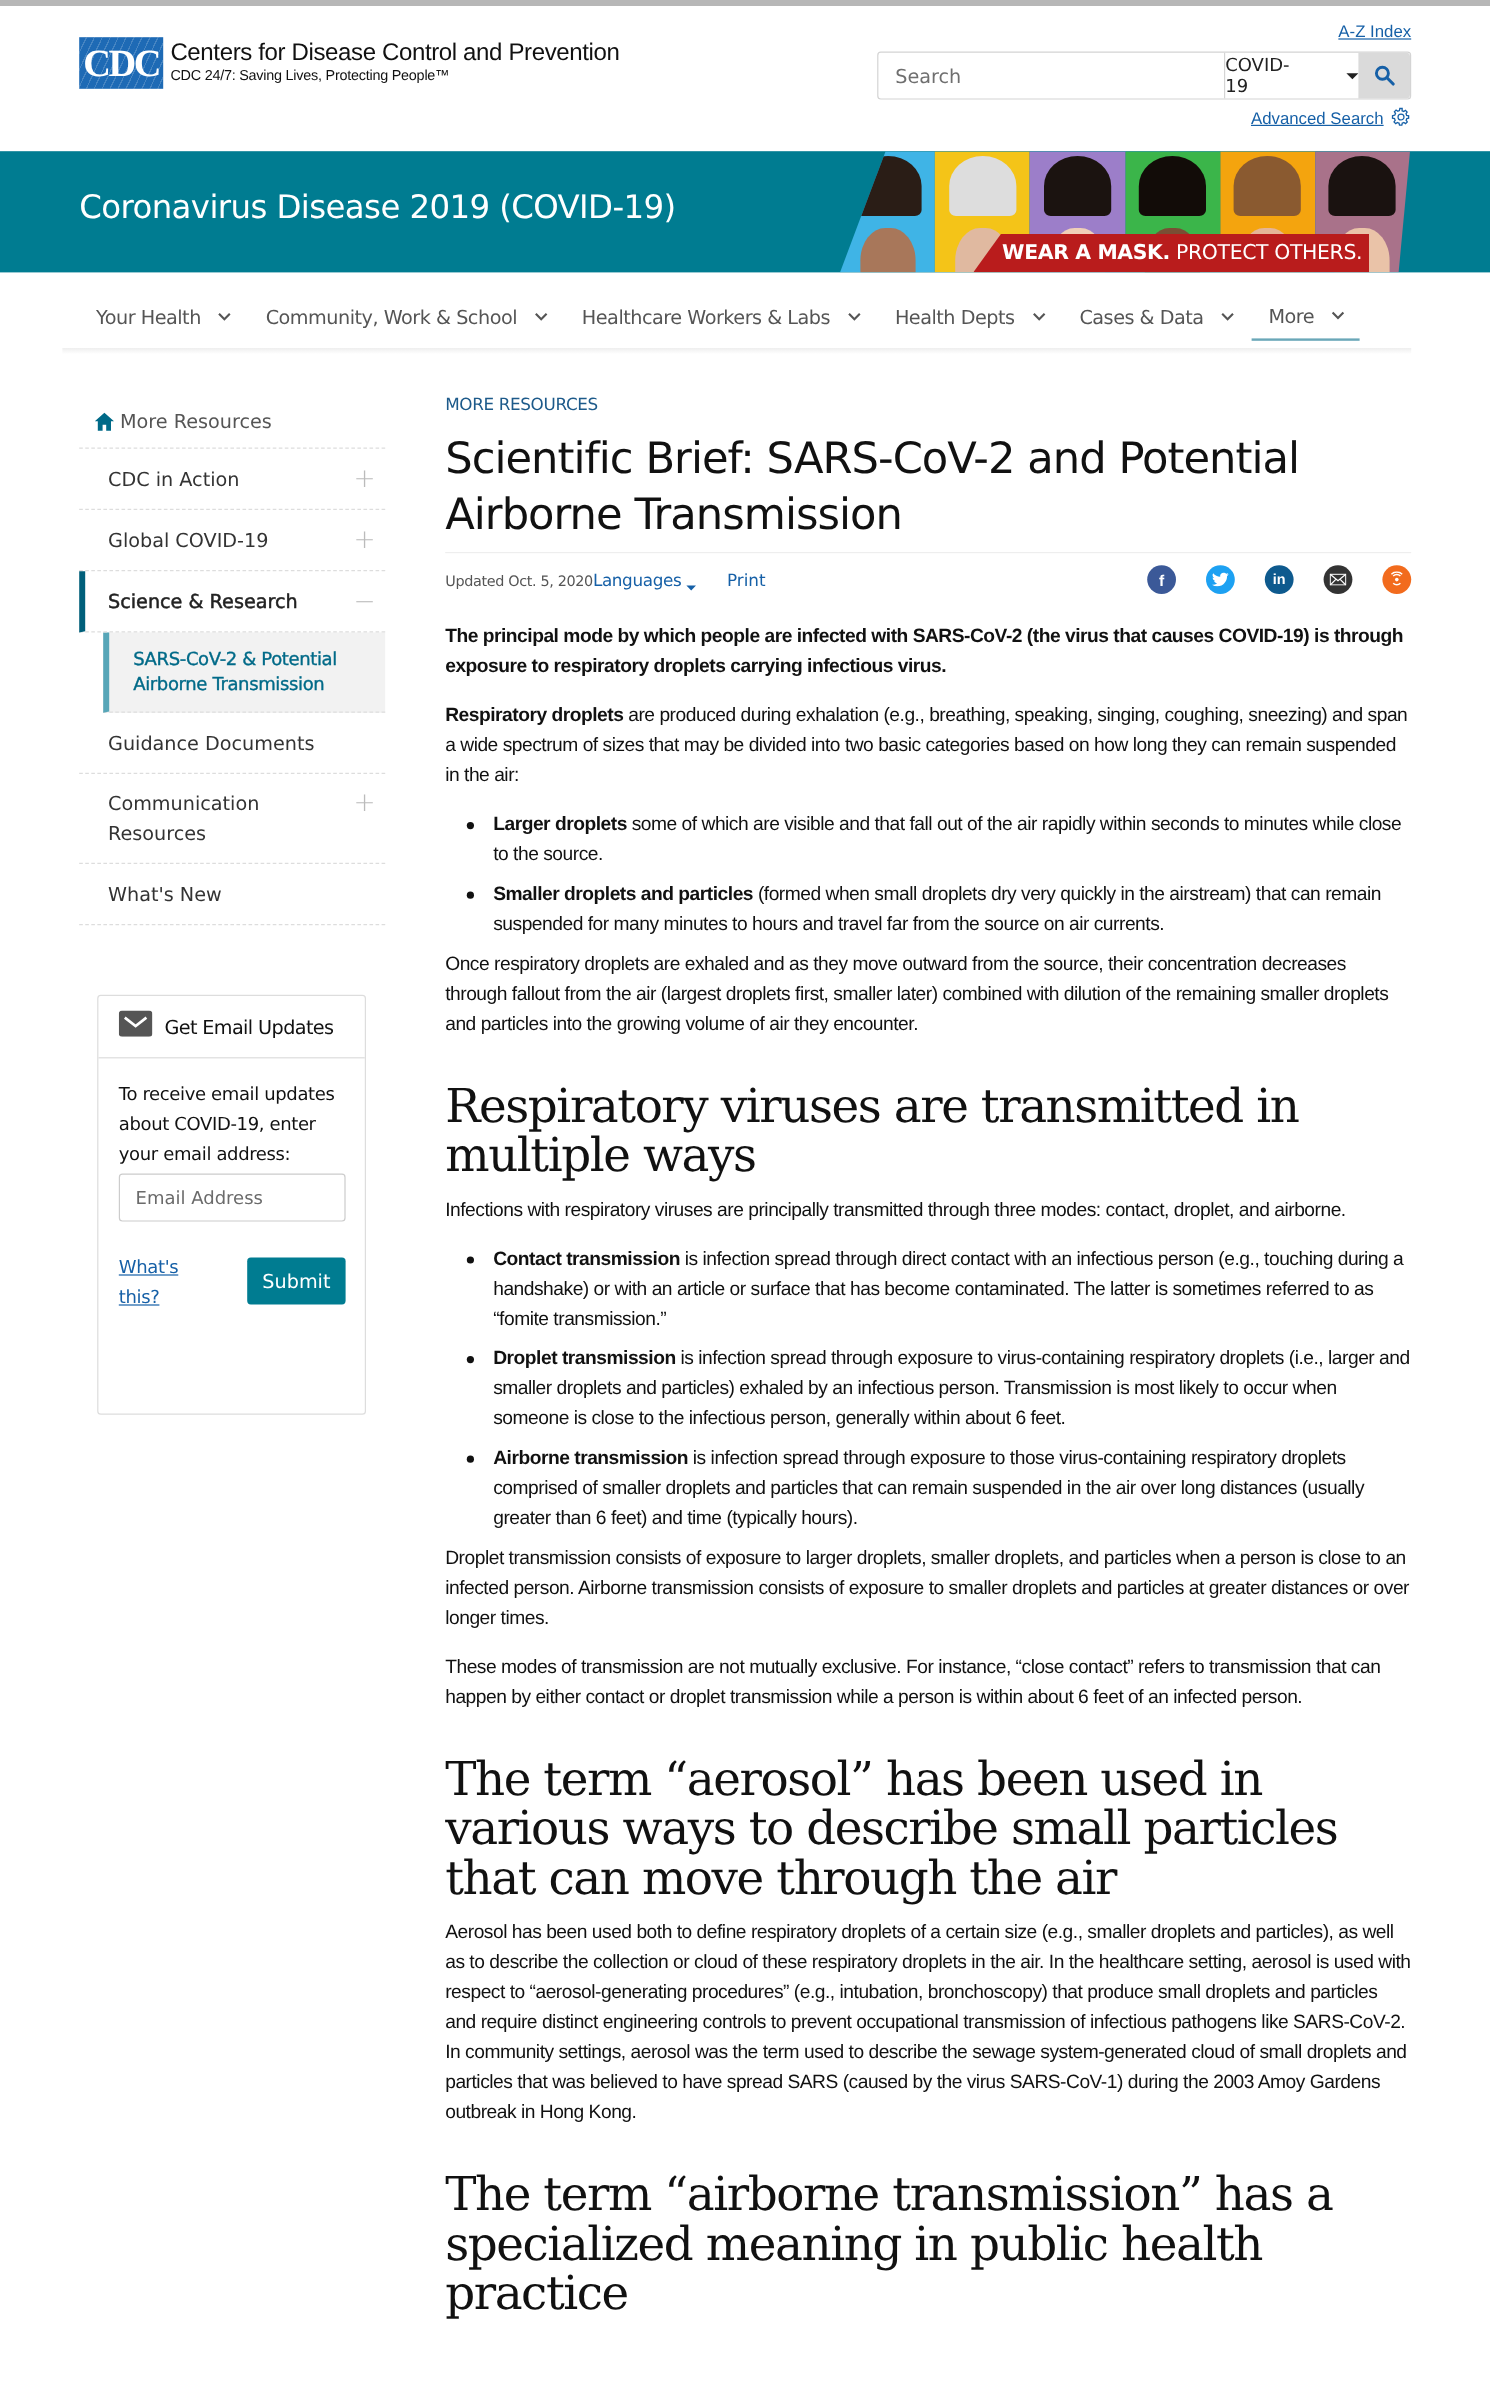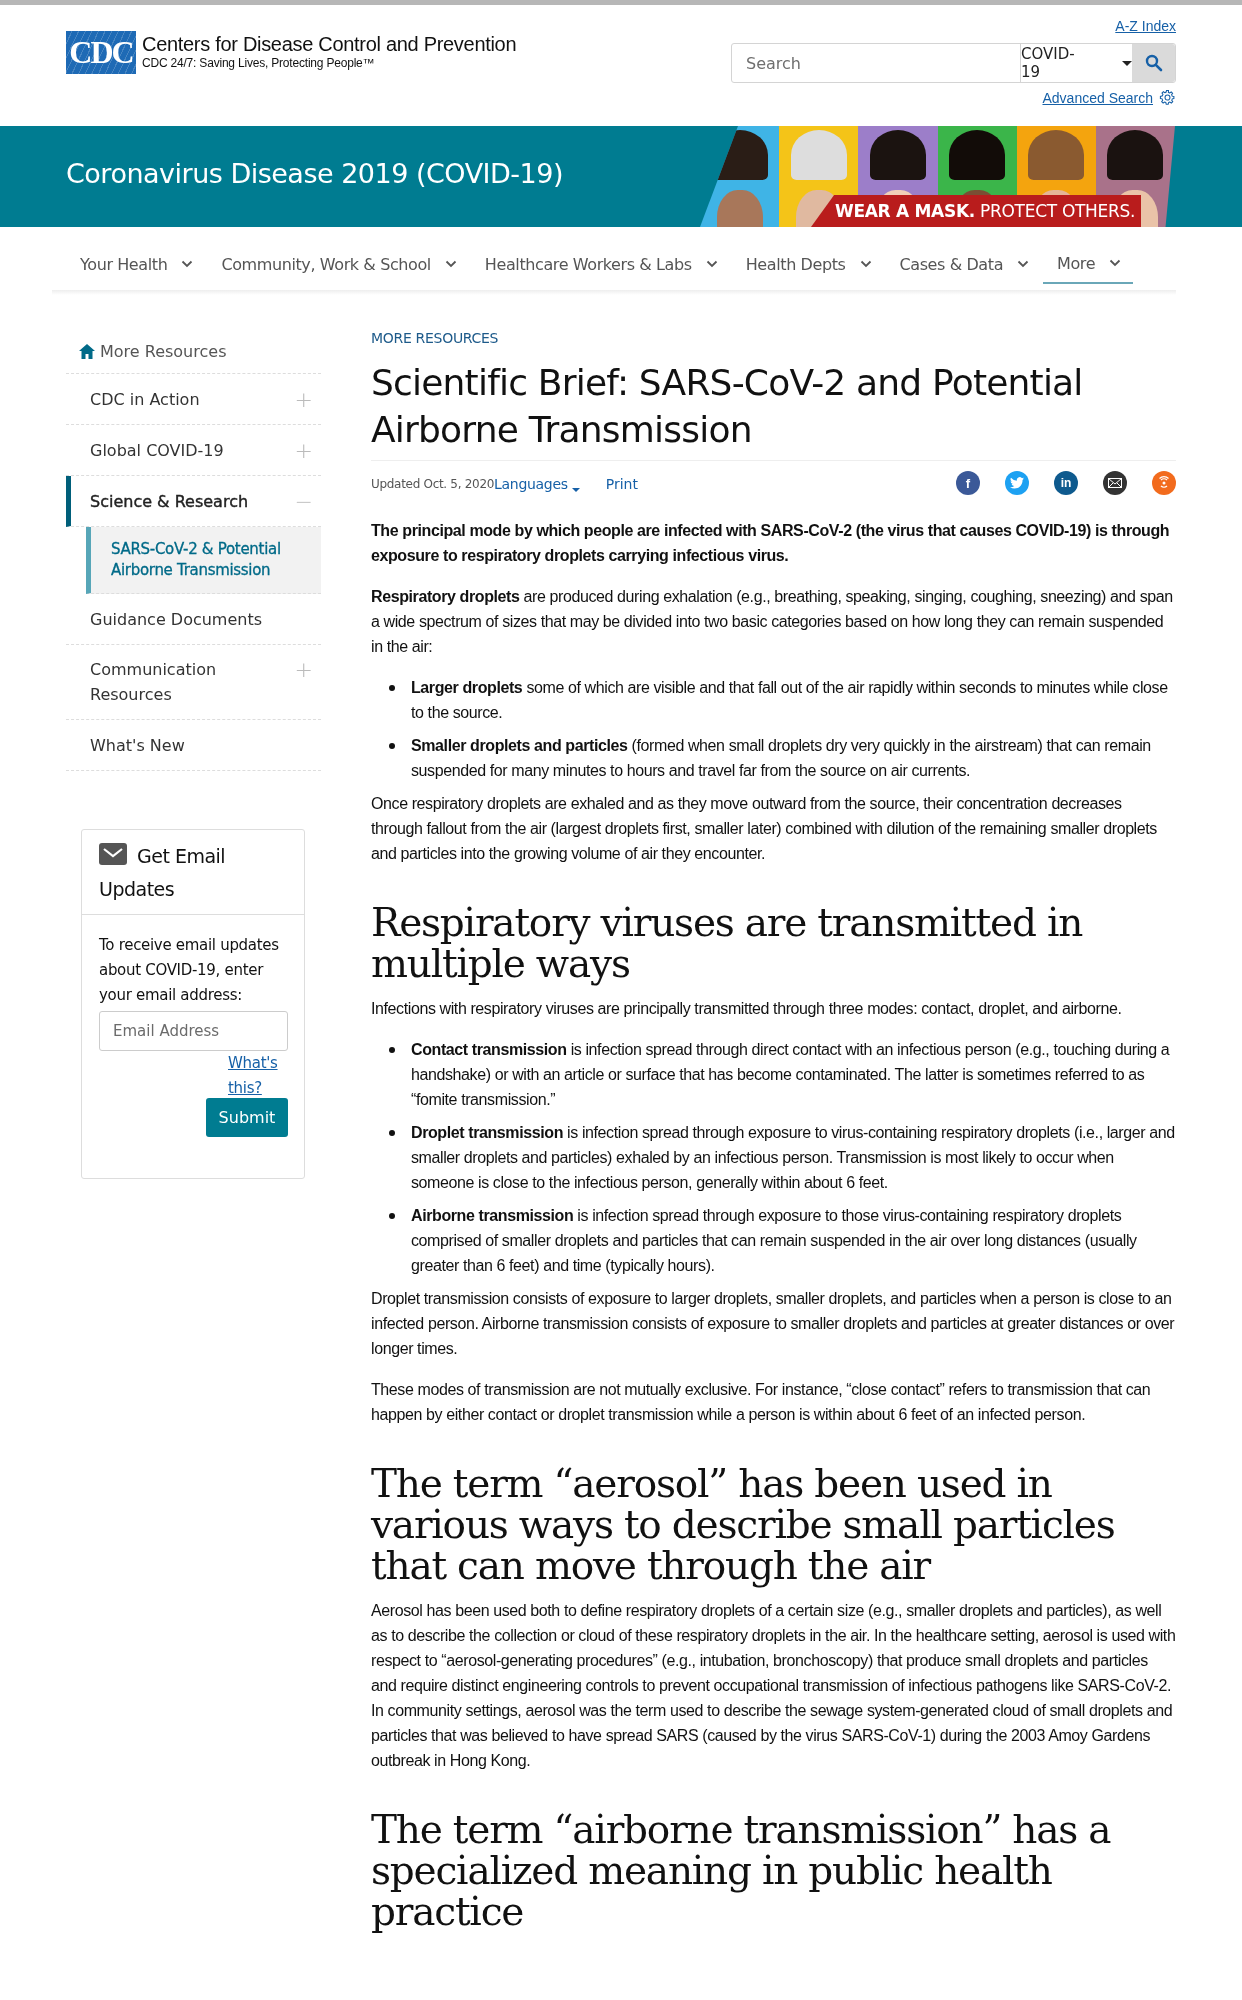--- a/index.html
+++ b/index.html
@@ -50,26 +50,26 @@
   .sb-home svg { margin-right: 4px; }
   .sb-item { position: relative; display: flex; align-items: center; justify-content: space-between; padding: 0 8px 0 24px; min-height: 51px; font-size: 16px; color: #333; font-family: "DejaVu Sans", sans-serif; border-bottom: 1px dashed #ddd; line-height: 25px; }
   .sb-item .plus { color: #bbb; font-size: 22px; font-weight: 200; }
   .sb-item.active { border-left: 5px solid #005f7a; padding-left: 19px; color: #222; font-weight: normal; }
   .sb-item.active .lbl { -webkit-text-stroke: 0.4px #222; }
   .sb-item.multi { padding-top: 12px; padding-bottom: 12px; align-items: flex-start; }
   .sb-sub { margin-left: 20px; background: #f2f2f2; border-left: 5px solid #57a6b8; padding: 12px 20px 12px 20px; font-size: 15px; color: #006a88; line-height: 21px; border-bottom: 1px dashed #ddd; -webkit-text-stroke: 0.3px #006a88; font-family: "DejaVu Sans", sans-serif; letter-spacing: -0.3px; }
 
   
   .email-box { position: absolute; left: 81px; top: 829px; width: 224px; height: 350px; border: 1px solid #ddd; border-radius: 3px; }
-  .email-head { padding: 10px 14px 8px 17px; border-bottom: 1px solid #ddd; font-size: 19px; color: #111; line-height: 33px; font-family: "DejaVu Sans", sans-serif; letter-spacing: -0.5px; }
+  .email-head { padding: 10px 14px 8px 17px; border-bottom: 1px solid #ddd; font-size: 16px; color: #111; line-height: 33px; font-family: "DejaVu Sans", sans-serif; letter-spacing: -0.5px; }
   .email-head .env { display: inline-block; vertical-align: -2px; margin-right: 10px; }
   .email-body { padding: 18px 16px 0 17px; font-size: 15px; color: #111; line-height: 25px; font-family: "DejaVu Sans", sans-serif; letter-spacing: -0.3px; }
   .email-input { display: block; margin-top: 3px; width: 189px; height: 40px; border: 1px solid #ccc; border-radius: 3px; padding-left: 13px; font-size: 15px; font-family: "DejaVu Sans", sans-serif; }
   .email-input::placeholder { color: #6b6b6b; }
-  .email-actions { display: flex; justify-content: space-between; align-items: flex-end; width: 189px; flex-direction: column; }
+  .email-actions { display: flex; justify-content: space-between; align-items: center; margin-top: 26px; width: 189px; }
   .whats { font-size: 15px; color: #1660a7; text-decoration: underline; line-height: 25px; }
   .submit-btn { width: 82px; height: 39px; background: #007c91; color: #fff; border: none; border-radius: 3px; font-size: 16px; font-family: "DejaVu Sans", sans-serif; margin-top: -3px; }
 
   
   .main { position: absolute; left: 371px; top: 330px; width: 805px; }
   .eyebrow { font-size: 14px; color: #1d5a8a; font-family: "DejaVu Sans", sans-serif; letter-spacing: -0.3px; height: 24px; }
   .page-title { font-size: 36px; line-height: 47px; color: #111; font-weight: normal; font-family: "DejaVu Sans", sans-serif; letter-spacing: -0.8px; margin-top: 5px; }
   .meta-row { margin-top: 7px; border-top: 1px solid #eee; height: 46px; display: flex; align-items: center; position: relative; }
   .updated { font-size: 12px; color: #555; font-family: "DejaVu Sans", sans-serif; letter-spacing: -0.3px; }
   .lang { font-size: 14px; color: #1660a7; font-family: "DejaVu Sans", sans-serif; letter-spacing: -0.3px; display: flex; align-items: flex-end; }

